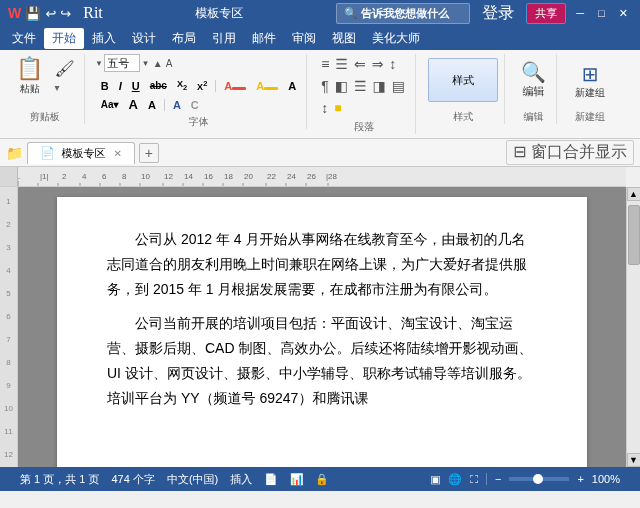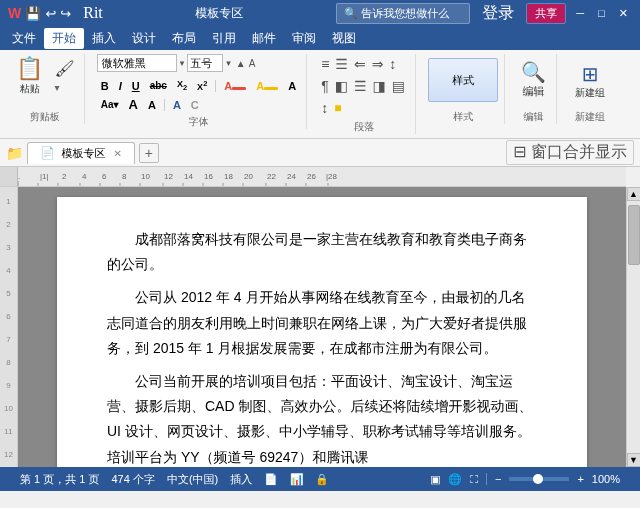--- a/index.html
+++ b/index.html
@@ -208,41 +208,42 @@
     <span style="color:#ff4444; font-weight:bold; font-size:14px;">W</span>
     <span style="font-size:13px; cursor:pointer;">💾</span>
     <span style="font-size:13px; cursor:pointer;">↩</span>
     <span style="font-size:13px; cursor:pointer;">↪</span>
     <span style="margin-left:8px; font-size:16px;font-family:Liberation Serif, serif;">Rit</span>
   </div>
   <div class="title-bar-center">
     <span>模板专区</span>
   </div>
   <div class="title-bar-right">
-    <span style="background:rgba(255,255,255,0.15); border:1px solid rgba(255,255,255,0.3); border-radius:2px; padding:2px 20px 2px 8px; font-size:11px; color:white; cursor:text;">
+    <span style="background:rgba(255,255,255,0.15); border:1px solid rgba(255,255,255,0.3); border-radius:2px; padding:2px 20px 2px 8px; font-size:11px; color:white; cursor:text;font-weight:bold;">
       🔍 <span>告诉我您想做什么</span>
     </span>
     <button class="title-btn">登录</button>
     <button class="title-btn-share">共享</button>
     <span style="cursor:pointer; padding:0 4px;">─</span>
     <span style="cursor:pointer; padding:0 4px;">□</span>
     <span style="cursor:pointer; padding:0 4px;">✕</span>
   </div>
 </div>
 
 <div class="menu-bar">
   <span class="menu-item">文件</span>
   <span class="menu-item active">开始</span>
   <span class="menu-item">插入</span>
   <span class="menu-item">设计</span>
   <span class="menu-item">布局</span>
   <span class="menu-item">引用</span>
   <span class="menu-item">邮件</span>
   <span class="menu-item">审阅</span>
   <span class="menu-item">视图</span>
+  <span class="menu-item">美化大师</span>
 </div>
 
 <div class="ribbon">
 
   <div class="ribbon-group">
     <div style="display:flex; gap:4px; align-items:flex-start;">
       <div class="ribbon-btn-large">
         <span style="font-size:22px;">📋</span>
         <span>粘贴</span>
       </div>
@@ -251,21 +252,20 @@
         <div class="ribbon-btn-small" style="font-size:10px; color:#666;">▾</div>
       </div>
     </div>
     <span class="ribbon-group-label">剪贴板</span>
   </div>
 
   <div class="ribbon-group">
     <div style="display:flex; flex-direction:column; gap:3px;">
 
       <div class="font-selector">
-        <input class="font-input" type="text" value="微软雅黑" style="">
         <span class="dropdown-arrow">▾</span>
         <input class="size-input" type="text" value="五号" style="">
         <span class="dropdown-arrow">▾</span>
         <span style="font-size:10px; margin-left:2px; cursor:pointer; color:#555;">▲</span>
         <span style="font-size:10px; cursor:pointer; color:#555;">A</span>
       </div>
 
       <div class="formatting-row">
         <button class="fmt-btn fmt-B">B</button>
         <button class="fmt-btn fmt-I">I</button>
@@ -406,21 +406,20 @@
     <div style="margin-top:14px;">7</div>
     <div style="margin-top:14px;">8</div>
     <div style="margin-top:14px;">9</div>
     <div style="margin-top:14px;">10</div>
     <div style="margin-top:14px;">11</div>
     <div style="margin-top:14px;">12</div>
   </div>
 
   <div class="doc-scroll">
     <div class="doc-page">
-      <p class="doc-paragraph">成都部落窝科技有限公司是一家主营在线教育和教育类电子商务的公司。</p>
       <p class="doc-paragraph">公司从 2012 年 4 月开始从事网络在线教育至今，由最初的几名志同道合的朋友利用晚上时间兼职在网络上课，为广大爱好者提供服务，到 2015 年 1 月根据发展需要，在成都市注册为有限公司。</p>
       <p class="doc-paragraph">公司当前开展的培训项目包括：平面设计、淘宝设计、淘宝运营、摄影后期、CAD 制图、高效办公。后续还将陆续增开影视动画、UI 设计、网页设计、摄影、中小学辅导、职称考试辅导等培训服务。培训平台为 YY（频道号 69247）和腾讯课</p>
     </div>
   </div>
 
   <div class="v-scrollbar">
     <div class="scrollbar-btn">▲</div>
     <div class="scrollbar-track">
       <div class="scrollbar-thumb"></div>
     </div>

